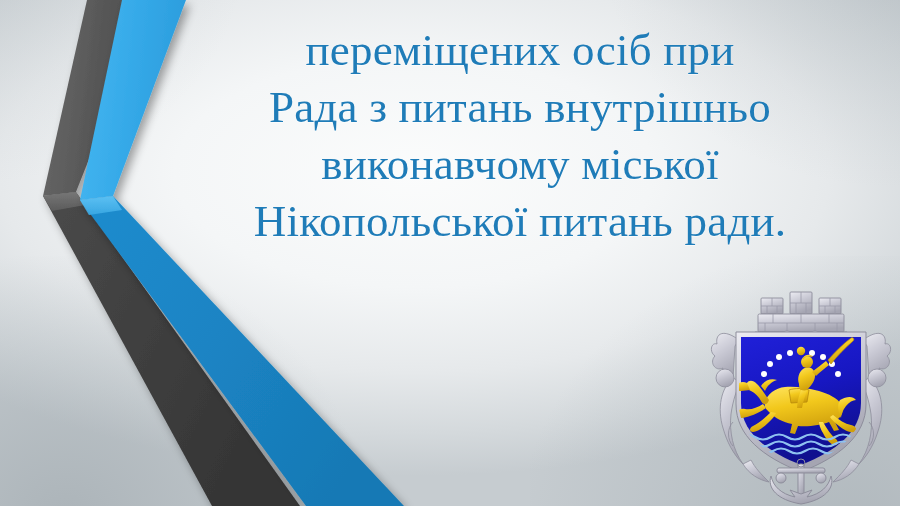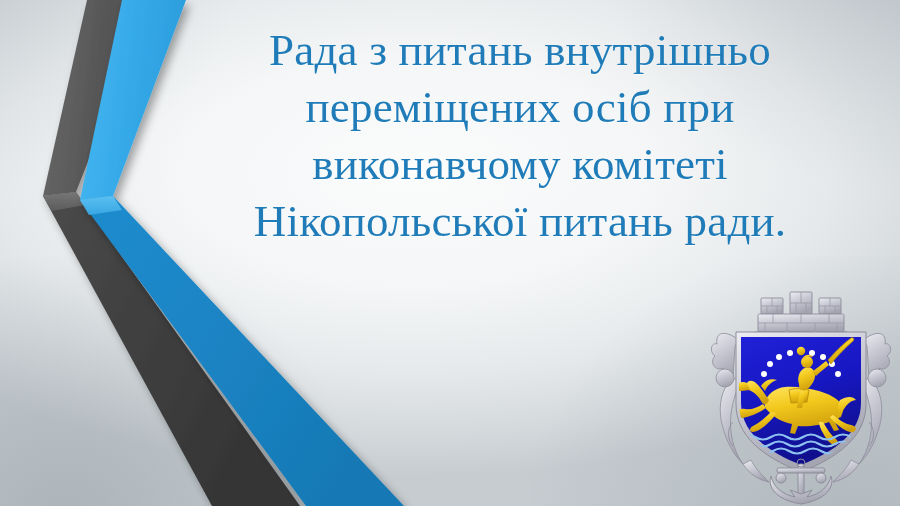--- a/index.html
+++ b/index.html
@@ -149,23 +149,23 @@
 
       <polygon points="80,200 113,196 404,506 306,506" fill="url(#gradBlueDown)"></polygon>
 
       <polygon points="122,0 186,0 113,196 80,200" fill="url(#gradBlueUp)"></polygon>
 
       <polygon points="80,200 113,196 122,210 89,215" fill="url(#gradBlueBevel)" opacity="0.9"></polygon>
     </g>
   </svg>
 
   <div id="title-block">
+    <span class="line">переміщених осіб при</span>
     <span class="line">Рада з питань внутрішньо</span>
-    <span class="line">переміщених осіб при</span>
-    <span class="line">виконавчому комітеті</span>
+    <span class="line">виконавчому міської</span>
     <span class="line">Нікопольської питань ради.</span>
   </div>
 
   <div id="emblem">
     <svg viewBox="0 0 196 224" width="196" height="224">
       <defs>
         <linearGradient id="shieldField" x1="0" y1="0" x2="0.3" y2="1">
           <stop offset="0" stop-color="#2020d8"></stop>
           <stop offset="0.5" stop-color="#1717c2"></stop>
           <stop offset="1" stop-color="#10108f"></stop>

